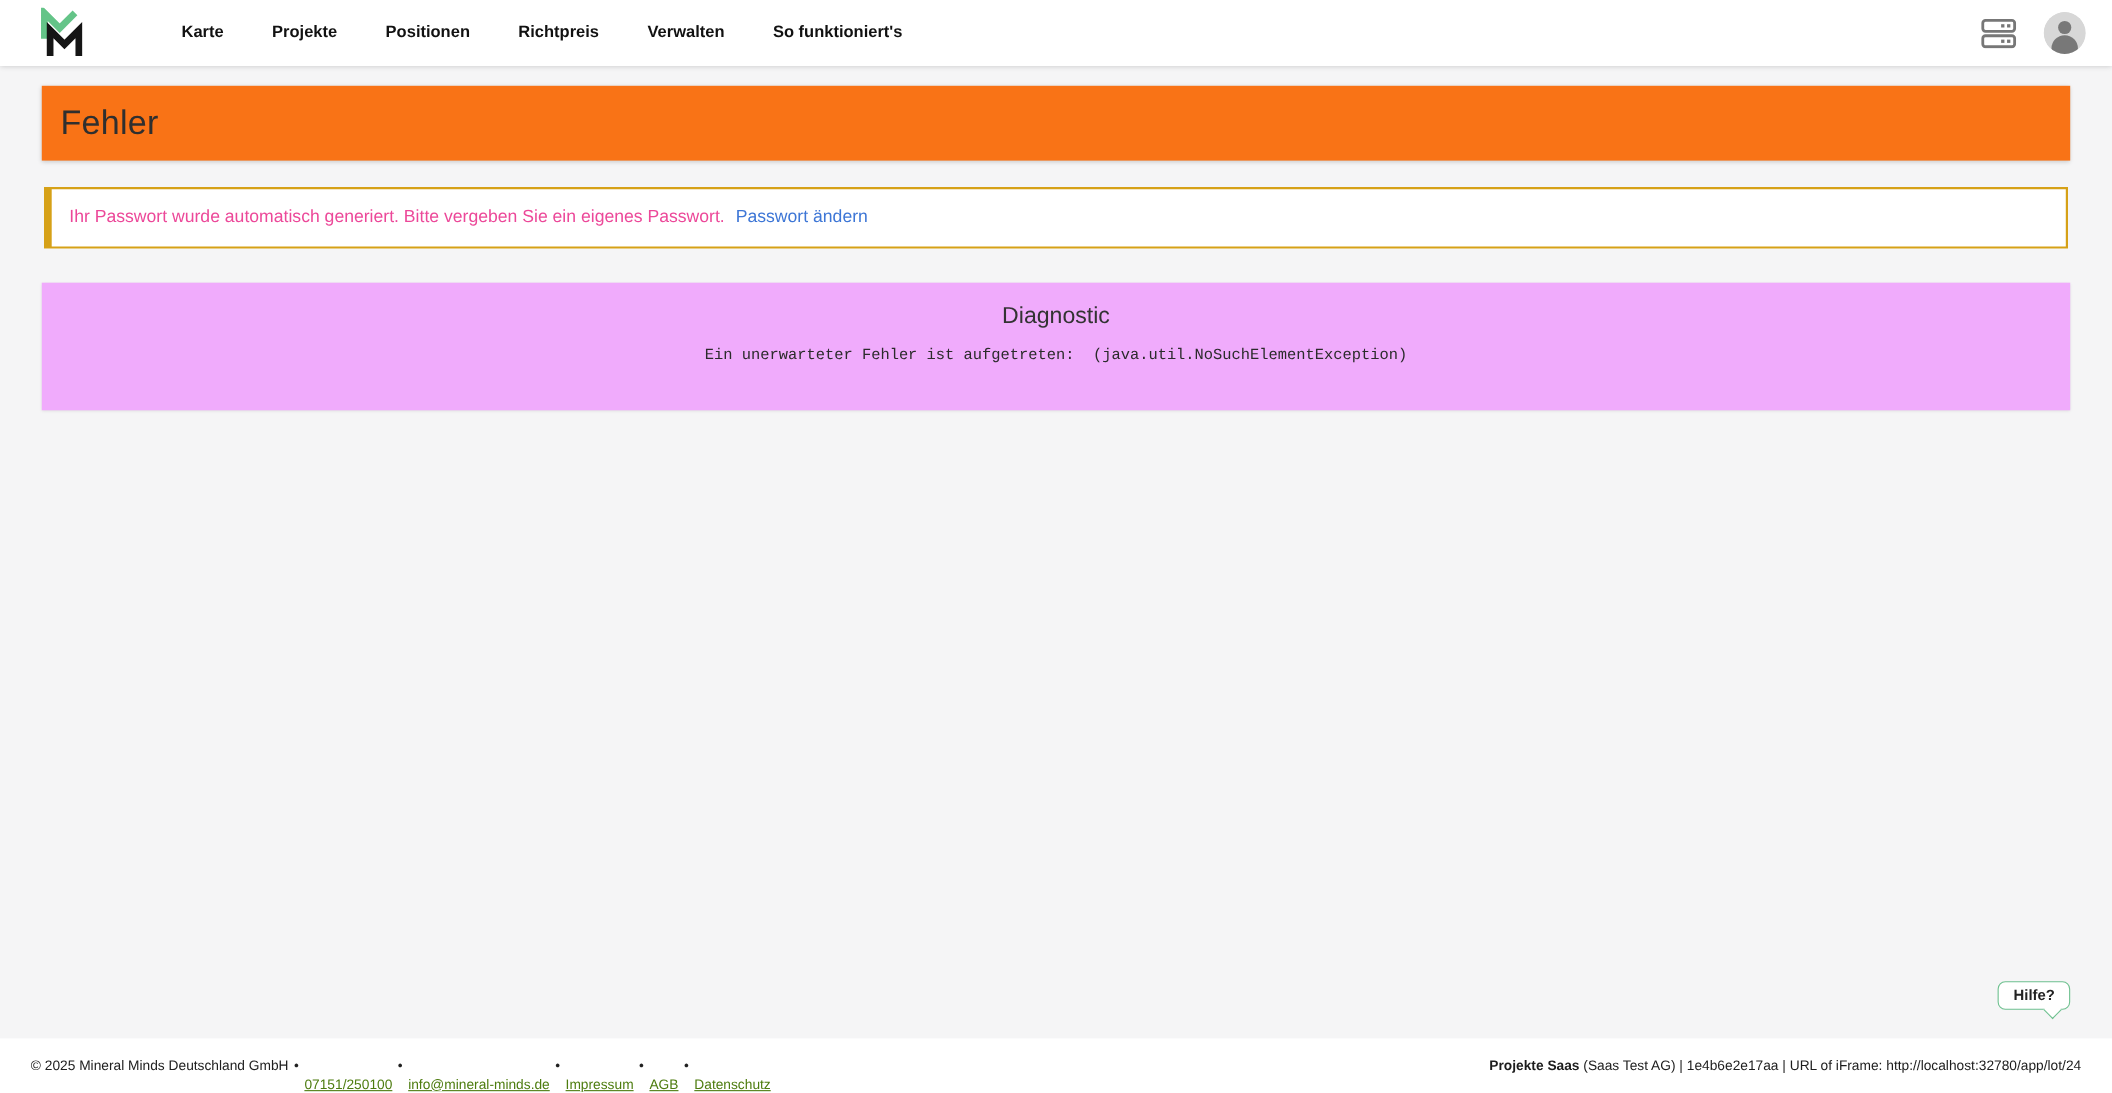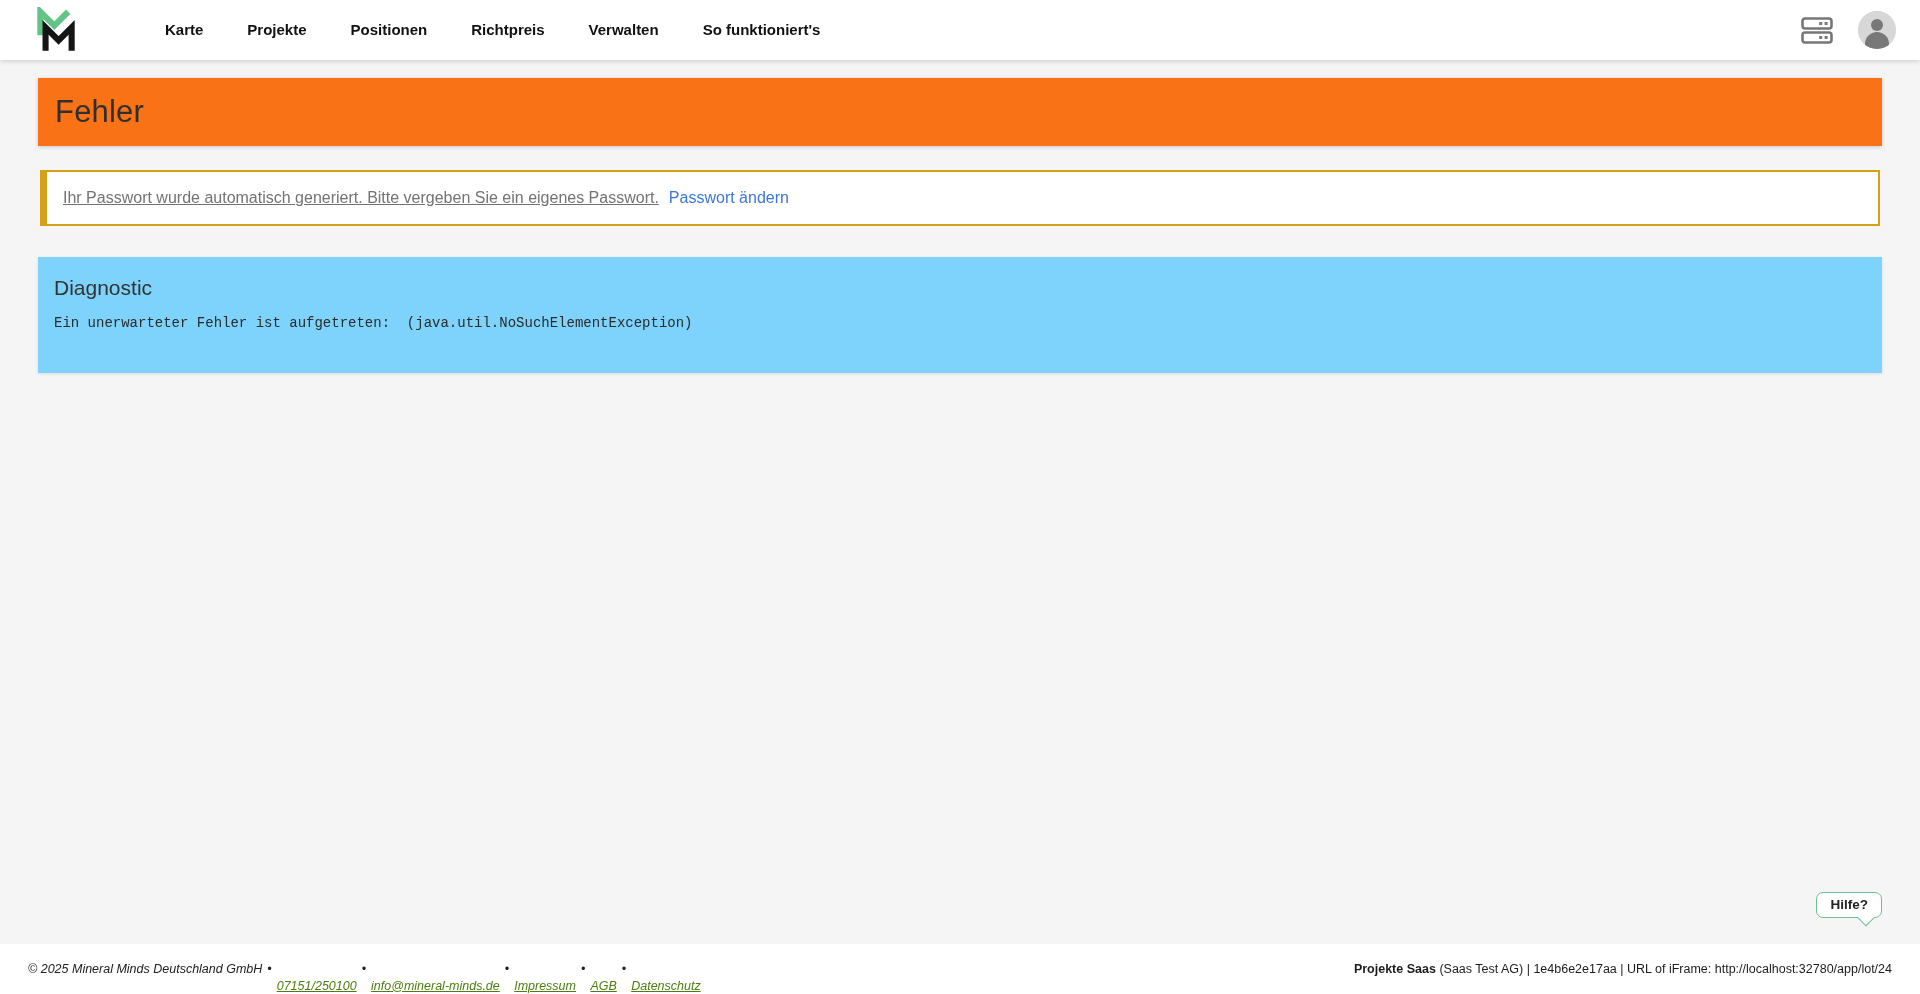--- a/index.html
+++ b/index.html
@@ -50,28 +50,29 @@
 
   .warn-banner {
     margin:24px 40px 0 40px;
     background:#fff;
     border:2px solid #D6A117;
     border-left-width:7px;
     padding:17px 16px;
     display:flex; align-items:baseline;
     font-size:16px;
   }
-  .warn-text { color:#737373;text-decoration:underline; }
+  .warn-text { color:#ec4899; }
   .warn-link { color:#3D76D6; margin-left:10px; cursor:pointer; text-decoration:none; }
 
   .diag-card {
     margin:31px 38px 0 38px;
-    background:#7dd3fc;
+    background:#f0abfc;
     box-shadow:0 1px 3px rgba(0,0,0,.10);
     padding:19px 16px 42px 16px;
+    text-align:center;
   }
   .diag-title { font-size:21px; font-weight:400; color:#333; margin-bottom:15px; }
   .diag-message {
     font-family:Liberation Mono, monospace;
     font-size:14px; color:#2b2b2b; white-space:pre;
   }
 
   
   .help-bubble {
     position:absolute; right:38px; bottom:76px;
@@ -96,21 +97,21 @@
   }
 
   
   .footer {
     position:absolute; left:0; right:0; bottom:0;
     height:50px; background:#fff;
     display:flex; align-items:center; justify-content:space-between;
     padding:0 28px;
     font-size:12.5px; color:#202020;
   }
-  .footer-left { display:flex; align-items:center; white-space:nowrap;font-style:italic; }
+  .footer-left { display:flex; align-items:center; white-space:nowrap; }
   .footer-sep { margin:0 5px; color:#202020; }
   .footer-link { color:#4d7c0f; text-decoration:underline; cursor:pointer;margin-top:33px; }
   .footer-right { white-space:pre; color:#1c1c1c; }
   .footer-right-bold { font-weight:700; }
 </style>
 </head>
 <body>
 
 <header class="navbar">
   <div class="logo">

